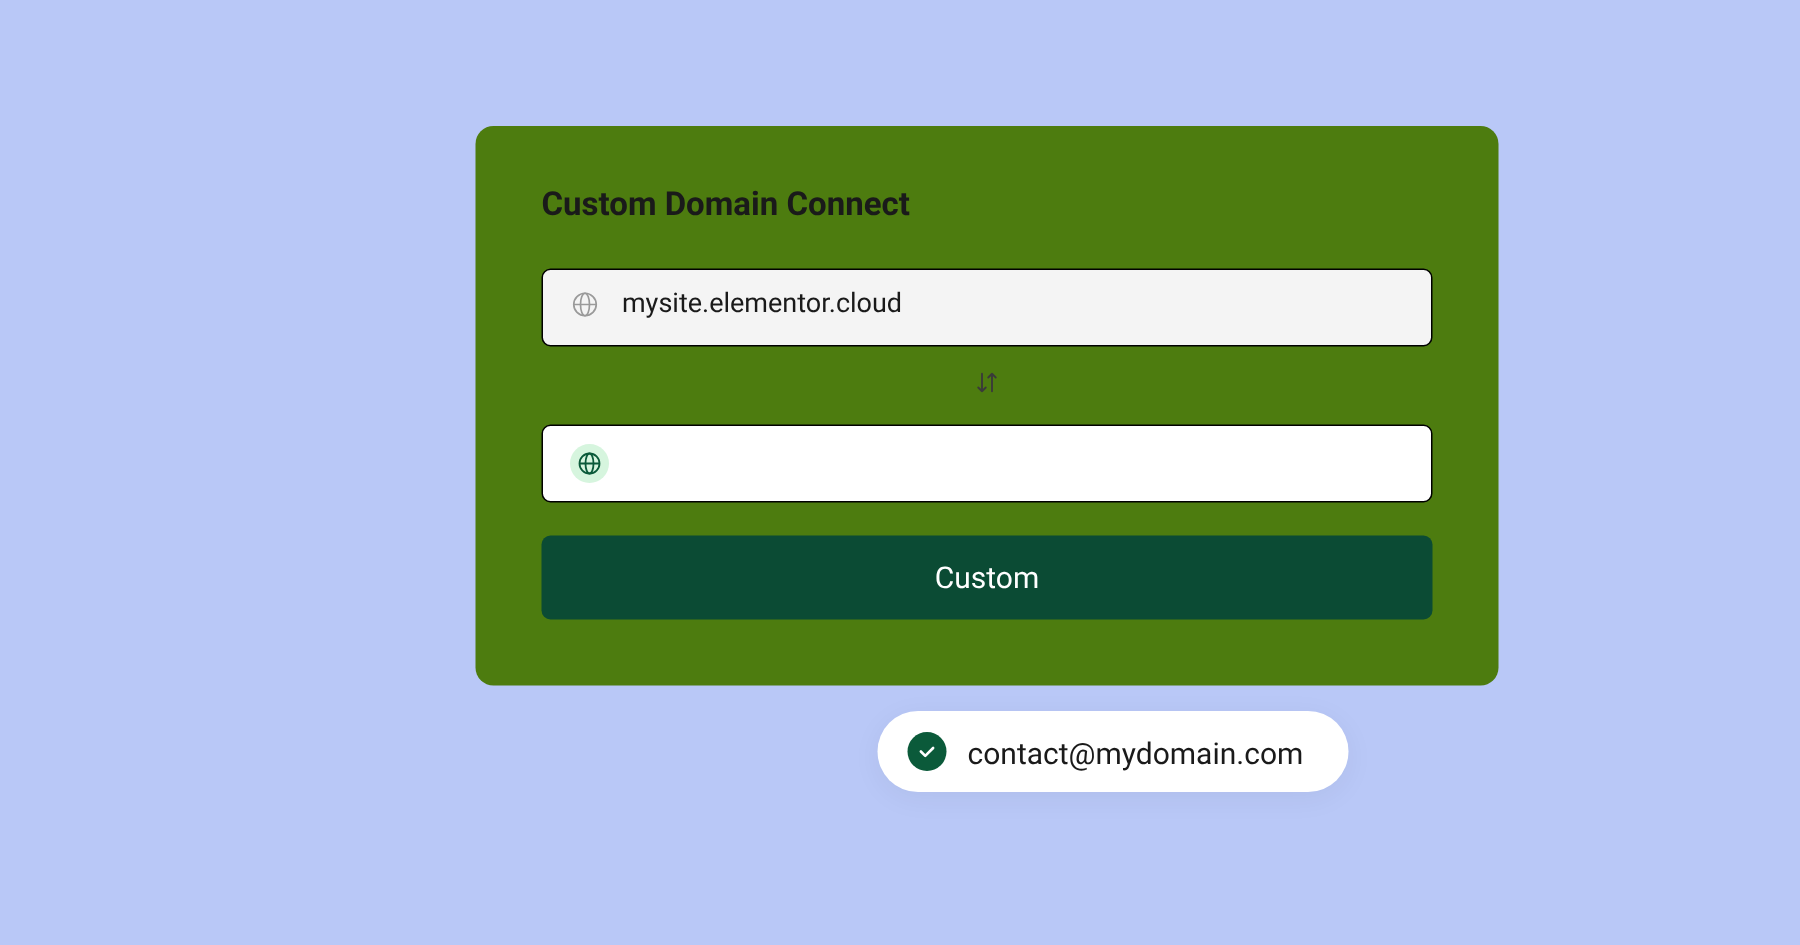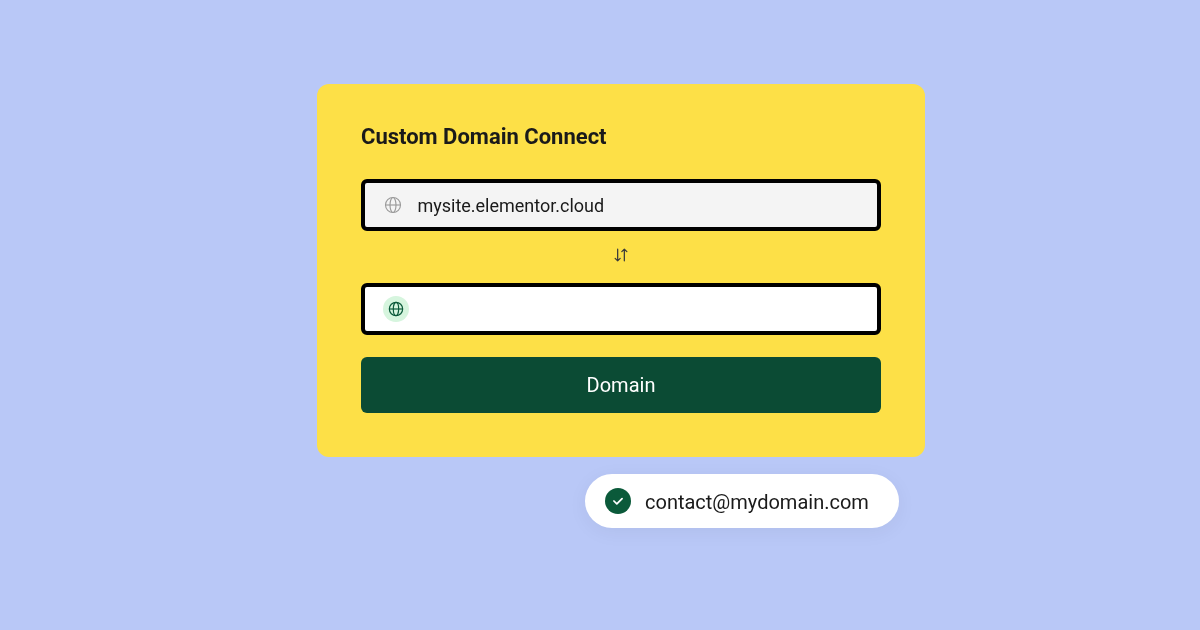--- a/index.html
+++ b/index.html
@@ -12,36 +12,36 @@
       height: 630px;
       background: #b9c8f7;
       font-family: -apple-system, BlinkMacSystemFont, 'Segoe UI', Roboto, Arial, sans-serif;
       position: relative;
       overflow: hidden;
     }
     .card {
       position: absolute;
       left: 317px;
       top: 84px;
-      width: 608px;
-      background: #fde047;
+      width: 682px;
+      background: #4d7c0f;
       border-radius: 12px;
       padding: 40px 44px 44px 44px;
     }
     .card-title {
       font-size: 22px;
       font-weight: 700;
       color: #1a1a1a;
       margin-bottom: 30px;
     }
     .input-wrap {
       display: flex;
-      align-items: center;
+      align-items: flex-start;
       gap: 14px;
-      border: 4px solid #000000;
+      border: 1px solid #000000;
       border-radius: 6px;
       padding: 12px 18px;
       height: 52px;
     }
     .input-wrap.disabled {
       background: #f4f4f4;
     }
     .input-wrap.active {
       background: #ffffff;
     }
@@ -155,21 +155,21 @@
   <div class="input-wrap active">
     <span class="globe-icon badge">
       <svg width="16" height="16" viewBox="0 0 24 24" fill="none" stroke-width="1.8">
         <circle cx="12" cy="12" r="10"></circle>
         <ellipse cx="12" cy="12" rx="4" ry="10"></ellipse>
         <line x1="2" y1="12" x2="22" y2="12"></line>
       </svg>
     </span>
   </div>
 
-  <button class="connect-btn">Domain</button>
+  <button class="connect-btn">Custom</button>
 </div>
 
 <div class="email-pill">
   <span class="check-circle">
     <svg width="14" height="14" viewBox="0 0 24 24" fill="none" stroke-width="3" stroke-linecap="round" stroke-linejoin="round">
       <polyline points="5 12 10 17 19 8"></polyline>
     </svg>
   </span>
   <span class="email-text">contact@mydomain.com</span>
 </div>

